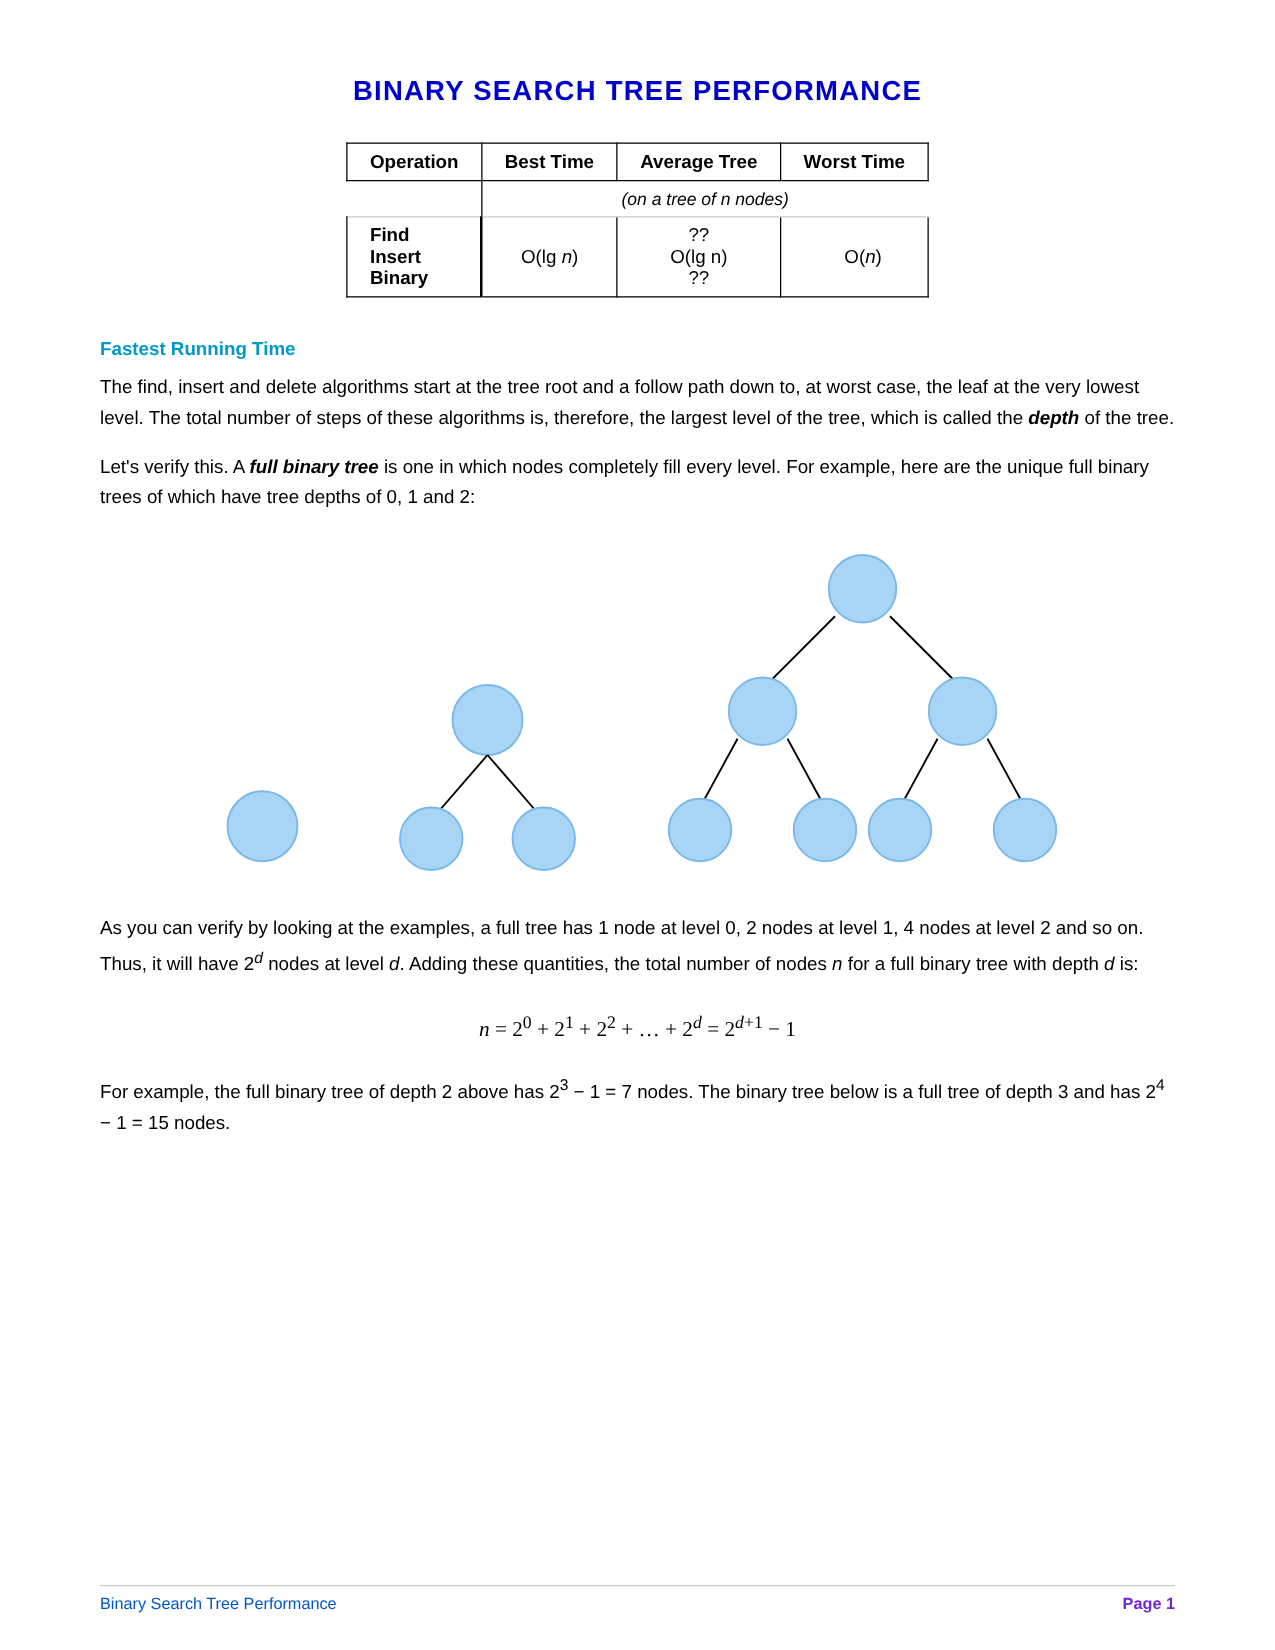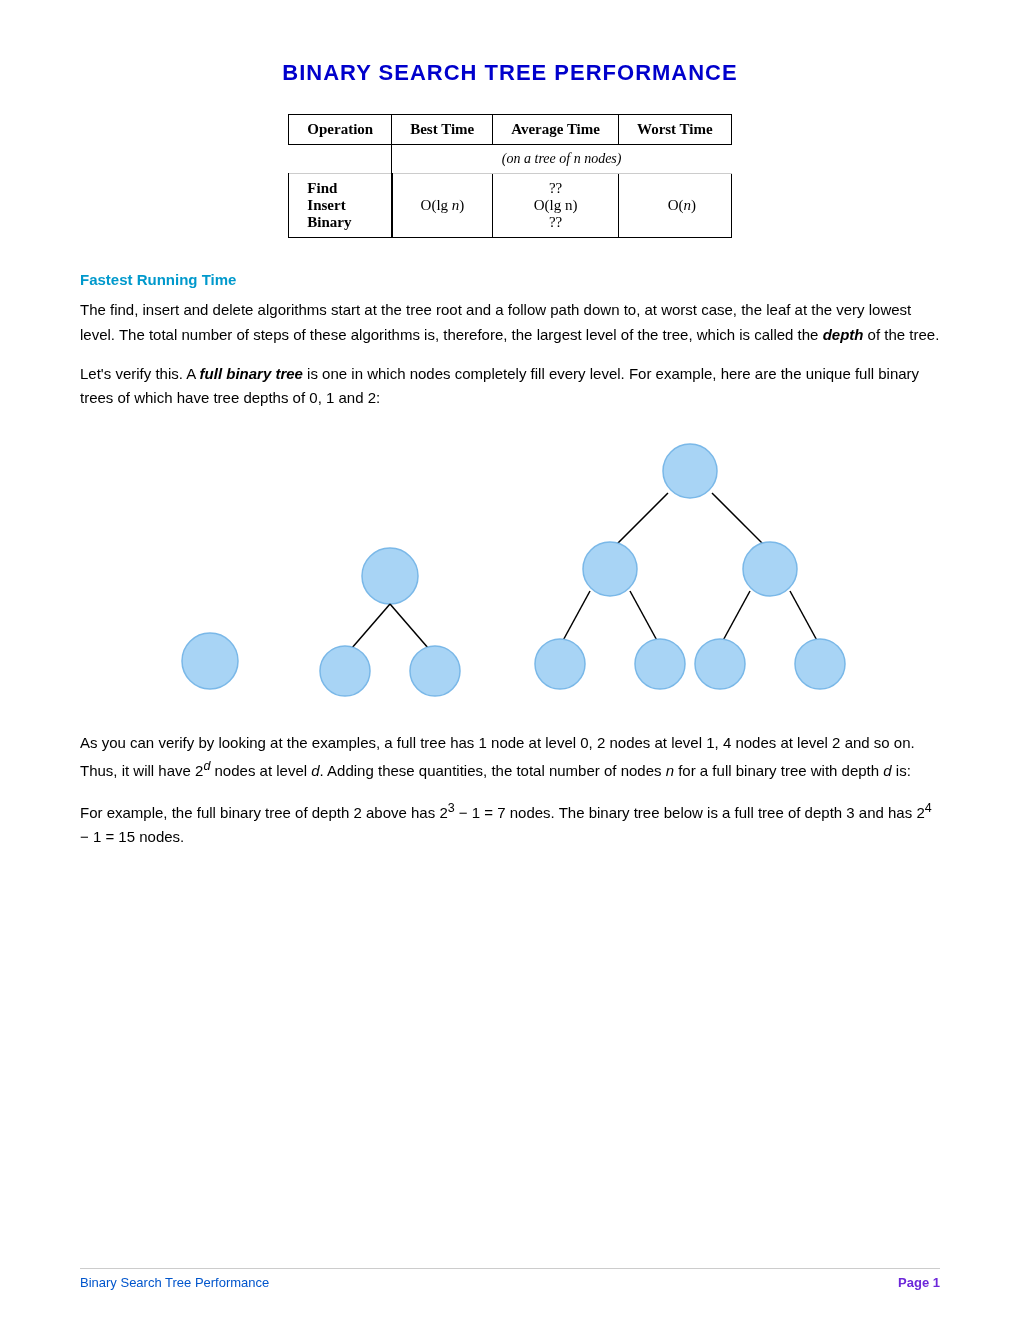--- a/index.html
+++ b/index.html
@@ -33,21 +33,20 @@
       margin-bottom: 30px;
     }
     .perf-table {
       border-collapse: collapse;
       font-size: 15px;
     }
     .perf-table th, .perf-table td {
       border: 1px solid #000;
       padding: 6px 18px;
       text-align: center;
-      font-family: Liberation Serif, serif;
     }
     .perf-table th {
       font-weight: bold;
       font-size: 15px;
     }
     .perf-table .header-row th {
       border-bottom: 1px solid #000;
     }
     .perf-table .subheader-row td {
       border-top: none;
@@ -125,21 +124,21 @@
 <div class="page">
 
   <div class="main-title">Binary Search Tree Performance</div>
 
   <div class="perf-table-wrap">
     <table class="perf-table">
       <thead>
         <tr class="header-row">
           <th>Operation</th>
           <th style="border-left:1px dashed #888;">Best Time</th>
-          <th style="border-left:1px dashed #888;">Average Time</th>
+          <th style="border-left:1px dashed #888;">Average Tree</th>
           <th style="border-left:1px dashed #888;">Worst Time</th>
         </tr>
         <tr class="subheader-row">
           <td style="border:none;border-right:1px solid #000;"></td>
           <td colspan="3" style="border:none;border-bottom:1px solid #ccc;font-style:italic;font-size:14px;">(on a tree of <em>n</em> nodes)</td>
         </tr>
       </thead>
       <tbody>
         <tr class="data-row">
           <td class="op-col" rowspan="1" style="vertical-align:middle;border-top:1px solid #ccc;">
@@ -205,20 +204,23 @@
       <circle cx="130" cy="223" r="25" fill="#a8d4f5" stroke="#7ab8e8" stroke-width="1.5"></circle>
       <circle cx="190" cy="223" r="25" fill="#a8d4f5" stroke="#7ab8e8" stroke-width="1.5"></circle>
       <circle cx="290" cy="223" r="25" fill="#a8d4f5" stroke="#7ab8e8" stroke-width="1.5"></circle>
     </svg>
   </div>
 
   <div class="section">
     <p>
       As you can verify by looking at the examples, a full tree has 1 node at level 0, 2 nodes at level 1, 4 nodes at level 2 and so on. Thus, it will have 2<sup><em>d</em></sup> nodes at level <em>d</em>. Adding these quantities, the total number of nodes <em>n</em> for a full binary tree with depth <em>d</em> is:
     </p>
+    <div class="formula-block">
+      <em>n</em> = 2<sup>0</sup> + 2<sup>1</sup> + 2<sup>2</sup> + … + 2<sup><em>d</em></sup> = 2<sup><em>d</em>+1</sup> − 1
+    </div>
     <p>
       For example, the full binary tree of depth 2 above has 2<sup>3</sup> − 1 = 7 nodes. The binary tree below is a full tree of depth 3 and has 2<sup>4</sup> − 1 = 15 nodes.
     </p>
   </div>
 </div>
 
 <div class="page-footer">
   <span class="footer-title">Binary Search Tree Performance</span>
   <span class="footer-page">Page 1</span>
 </div>

